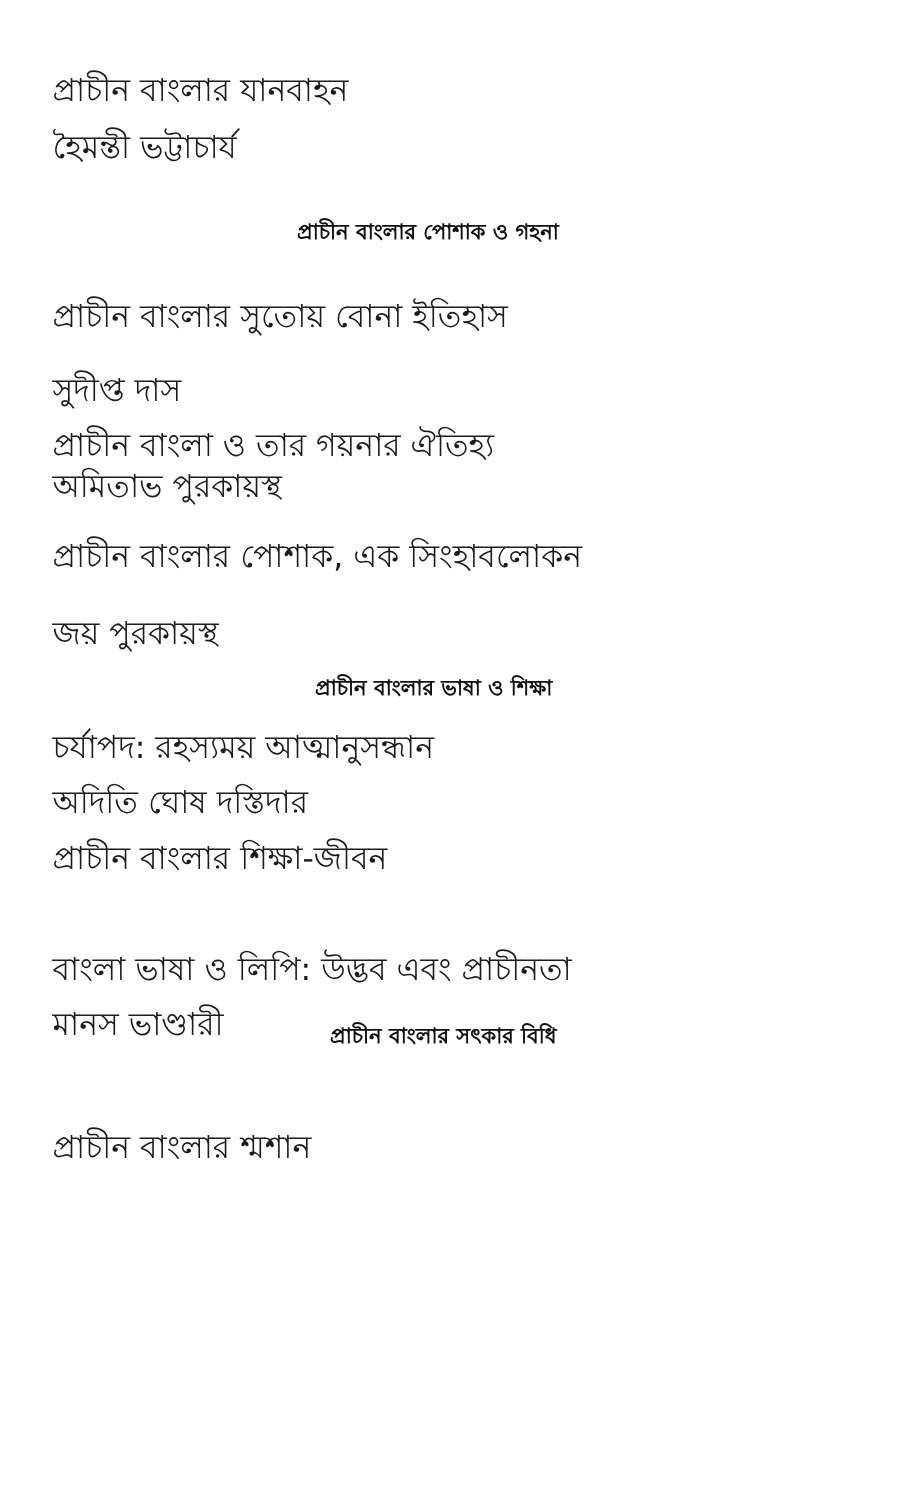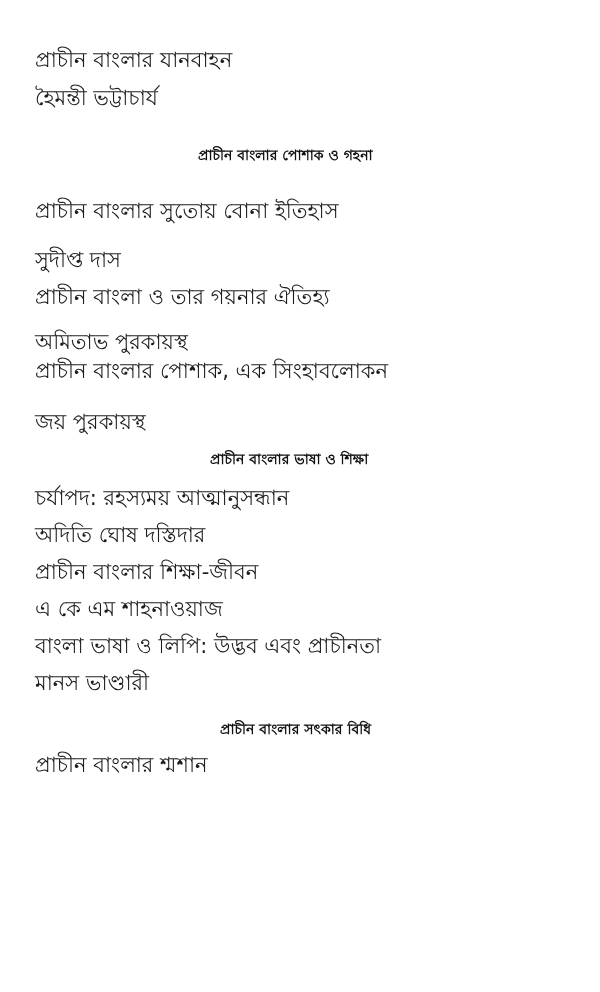--- a/index.html
+++ b/index.html
@@ -44,28 +44,27 @@
 
 <div class="page">
 
   <div class="line" style="top:46px;">প্রাচীন বাংলার যানবাহন</div>
   <div class="line" style="top:84px;">হৈমন্তী ভট্টাচার্য</div>
 
   <div class="heading" style="left:198px; top:140px;">প্রাচীন বাংলার পোশাক ও গহনা</div>
   <div class="line" style="top:197px;">প্রাচীন বাংলার সুতোয় বোনা ইতিহাস</div>
   <div class="line" style="top:246px;">সুদীপ্ত দাস</div>
   <div class="line" style="top:283px;">প্রাচীন বাংলা ও তার গয়নার ঐতিহ্য</div>
-  <div class="line" style="top:328px;">অমিতাভ পুরকায়স্থ</div>
+  <div class="line" style="top:310px;">অমিতাভ পুরকায়স্থ</div>
   <div class="line" style="top:357px;">প্রাচীন বাংলার পোশাক, এক সিংহাবলোকন</div>
   <div class="line" style="top:408px;text-align:right;">জয় পুরকায়স্থ</div>
 
   <div class="heading" style="left:210px; top:444px;">প্রাচীন বাংলার ভাষা ও শিক্ষা</div>
   <div class="line" style="top:484px;">চর্যাপদ: রহস্যময় আত্মানুসন্ধান</div>
   <div class="line" style="top:521px;">অদিতি ঘোষ দস্তিদার</div>
   <div class="line" style="top:558px;">প্রাচীন বাংলার শিক্ষা-জীবন</div>
-  <div class="line" style="top:595px;">এ কে এম শাহনাওয়াজ</div>
   <div class="line" style="top:632px;">বাংলা ভাষা ও লিপি: উদ্ভব এবং প্রাচীনতা</div>
   <div class="line" style="top:669px;">মানস ভাণ্ডারী</div>
 
-  <div class="heading" style="left:220px; top:714px;">প্রাচীন বাংলার সৎকার বিধি</div>
+  <div class="heading" style="left:220px; top:676px;">প্রাচীন বাংলার সৎকার বিধি</div>
   <div class="line" style="top:751px;">প্রাচীন বাংলার শ্মশান</div>
 
 </div>
 
 </body></html>

